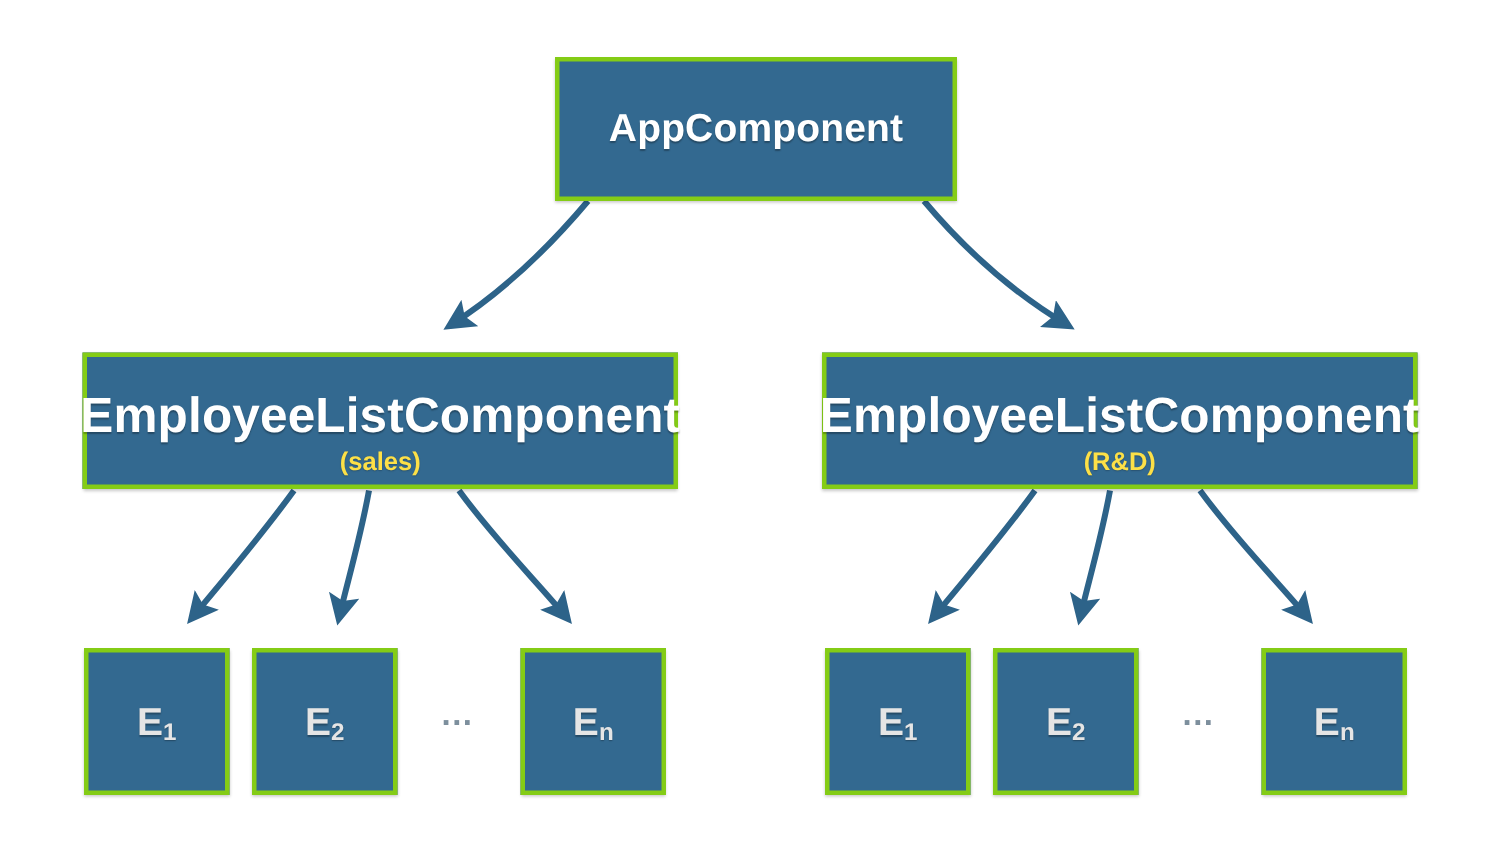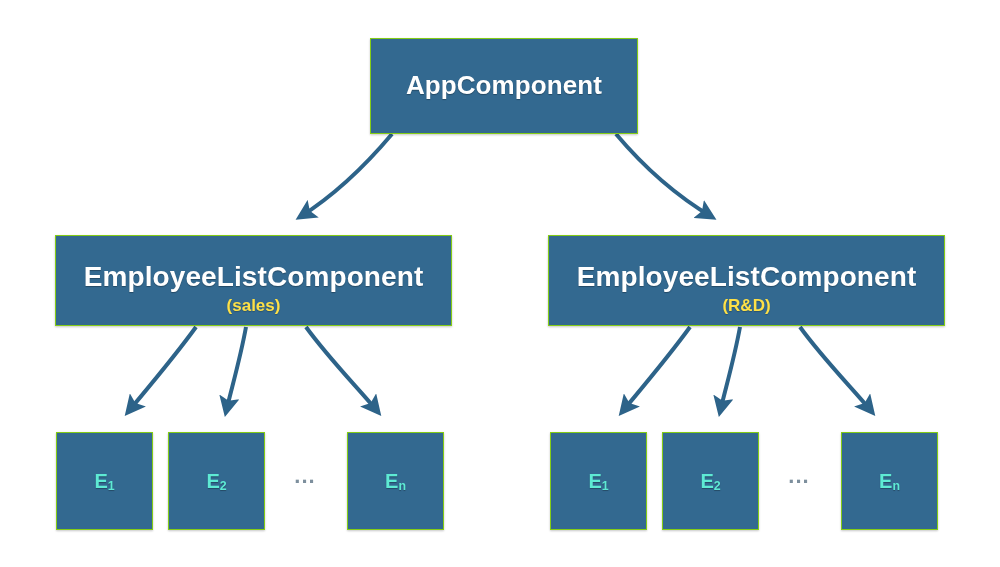--- a/index.html
+++ b/index.html
@@ -22,21 +22,21 @@
     left: 0;
     top: 0;
     width: 1000px;
     height: 567px;
     pointer-events: none;
   }
   .node {
     position: absolute;
     box-sizing: border-box;
     background: #336990;
-    border: 1px solid #84cc16;
+    border: 3px solid #84cc16;
     box-shadow: 0 1px 2px rgba(0,0,0,0.22);
     display: flex;
     flex-direction: column;
     align-items: center;
     justify-content: center;
     text-align: center;
     color: #ffffff;
   }
   .node-title {
     font-weight: bold;
@@ -61,33 +61,33 @@
   }
   #app-node .node-title { font-size: 26px; }
 
   
   .list-node {
     top: 235px;
     height: 91px;
   }
   #list-node-sales { left: 55px; width: 397px; }
   #list-node-rnd   { left: 548px; width: 397px; }
-  .list-node .node-title { font-size: 28px; margin-top: 16px; }
+  .list-node .node-title { font-size: 33px; margin-top: 16px; }
   .list-node .node-sub   { font-size: 17px; margin-top: 5px; }
 
   
   .emp-node {
     top: 432px;
     width: 97px;
     height: 98px;
   }
   .emp-label {
     font-weight: bold;
-    font-size: 20px;
-    color: #5eead4;
+    font-size: 26px;
+    color: #e5e5e5;
     text-shadow: 0 1px 1px rgba(0,0,0,0.30);
     display: inline-block;
   }
   .emp-label sub {
     font-size: 0.62em;
     font-weight: bold;
     vertical-align: baseline;
     position: relative;
     bottom: -0.20em;
     line-height: 0;

